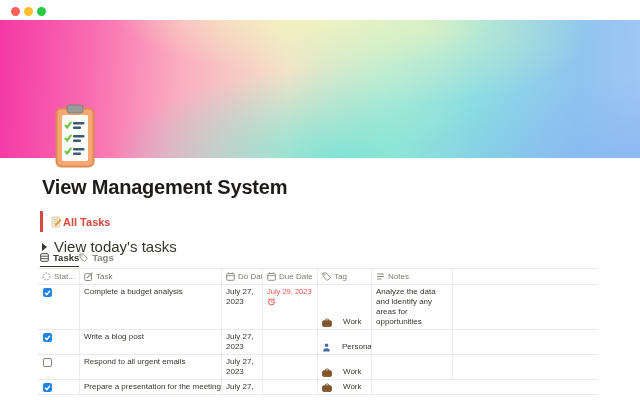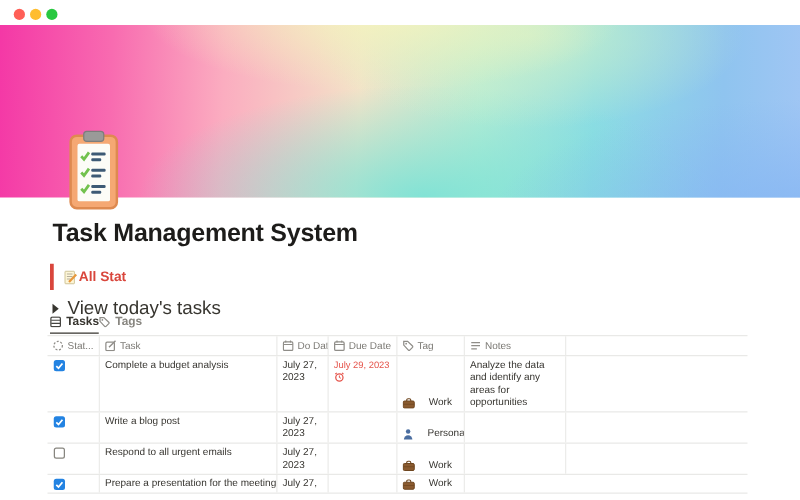--- a/index.html
+++ b/index.html
@@ -79,33 +79,33 @@
     <rect x="18" y="22.5" width="8" height="2.4" rx="1" fill="#3d5a75"></rect>
     <path d="M10 34 l2.2 2.4 4-5.5" stroke="#72c24e" stroke-width="2.2" fill="none"></path>
     <rect x="18" y="31" width="11.5" height="2.4" rx="1" fill="#3d5a75"></rect>
     <rect x="18" y="35.5" width="8" height="2.4" rx="1" fill="#3d5a75"></rect>
     <path d="M10 47 l2.2 2.4 4-5.5" stroke="#72c24e" stroke-width="2.2" fill="none"></path>
     <rect x="18" y="44" width="11.5" height="2.4" rx="1" fill="#3d5a75"></rect>
     <rect x="18" y="48.5" width="8" height="2.4" rx="1" fill="#3d5a75"></rect>
   </svg>
 </div>
 
-<div class="page-title">Task Management System</div>
+<div class="page-title">View Management System</div>
 
 <div class="callout">
   <span class="memo ic">
     <svg width="11" height="12" viewBox="0 0 11 12">
       <rect x="1" y="1" width="7.5" height="10" rx="0.5" fill="#fdf6d8" stroke="#c9bd8d" stroke-width="0.7"></rect>
       <line x1="2.5" y1="3.2" x2="7" y2="3.2" stroke="#a9a394" stroke-width="0.7"></line>
       <line x1="2.5" y1="5.2" x2="7" y2="5.2" stroke="#a9a394" stroke-width="0.7"></line>
       <line x1="2.5" y1="7.2" x2="5.5" y2="7.2" stroke="#a9a394" stroke-width="0.7"></line>
       <line x1="4.2" y1="9.6" x2="10" y2="3.6" stroke="#e8983c" stroke-width="1.8"></line>
     </svg>
   </span>
-  <span class="label">All Stat</span>
+  <span class="label">All Tasks</span>
 </div>
 
 <div class="toggle-row">
   <span class="tri"></span>
   <span>View today's tasks</span>
 </div>
 
 <div class="tabs">
   <div class="tab active">
     <span class="ic">

